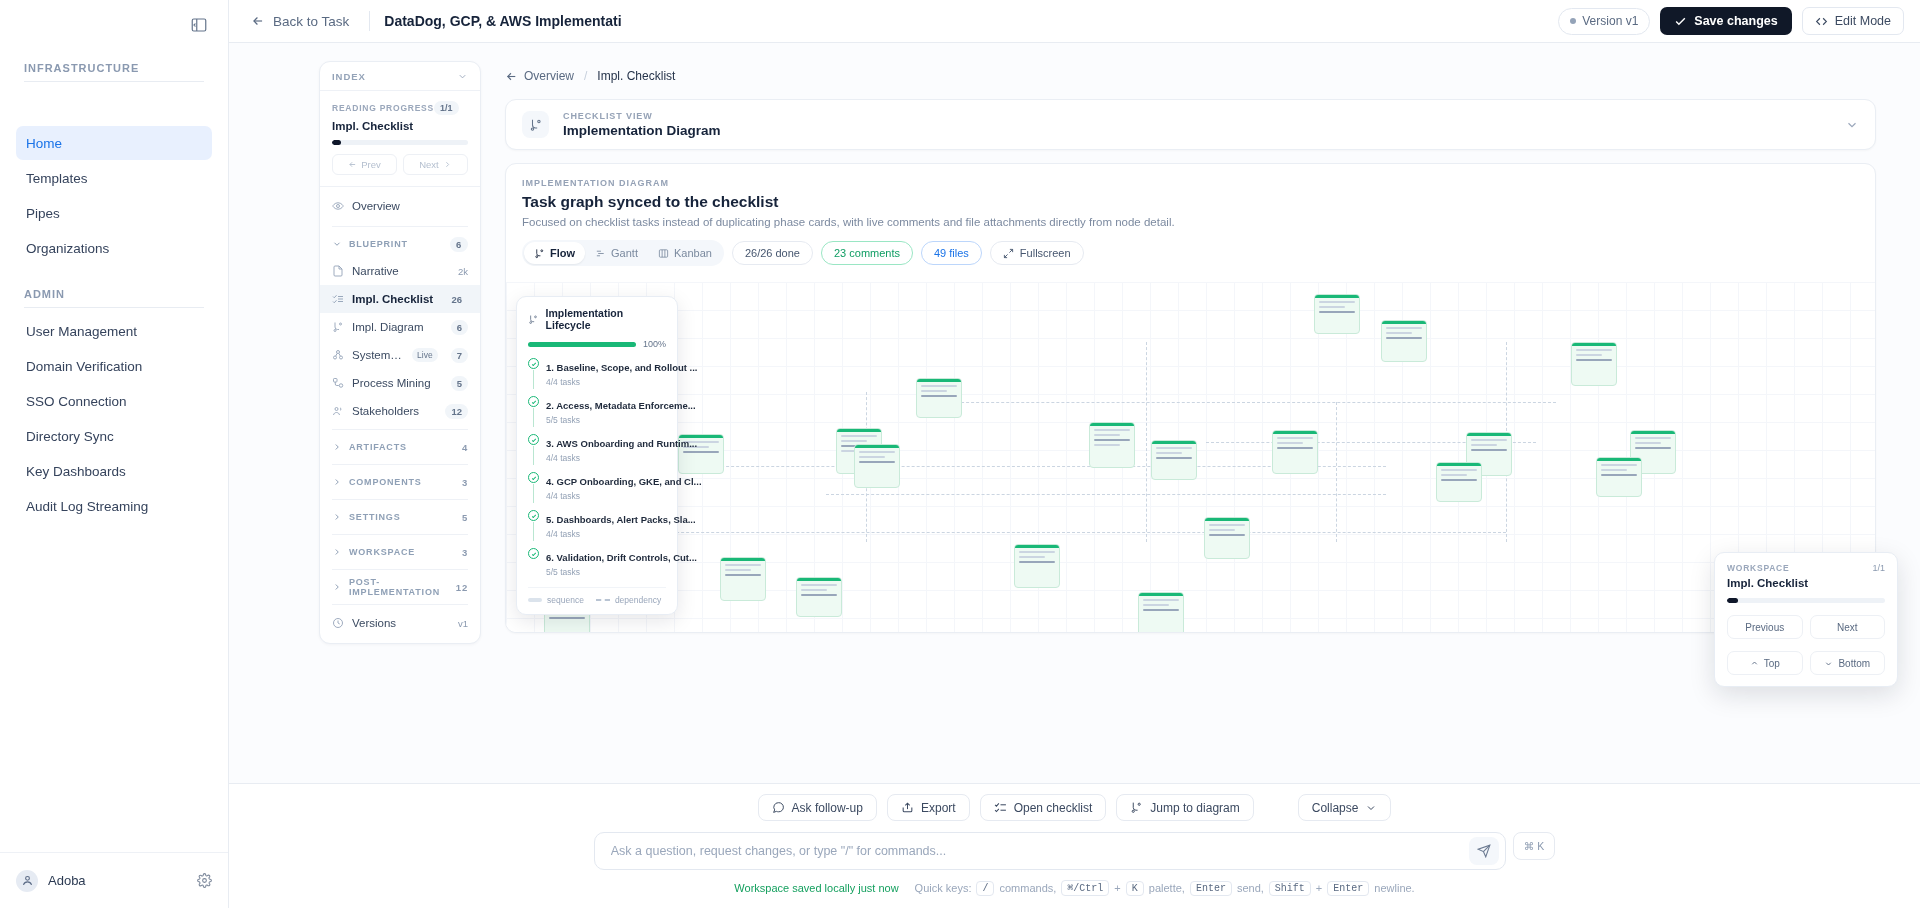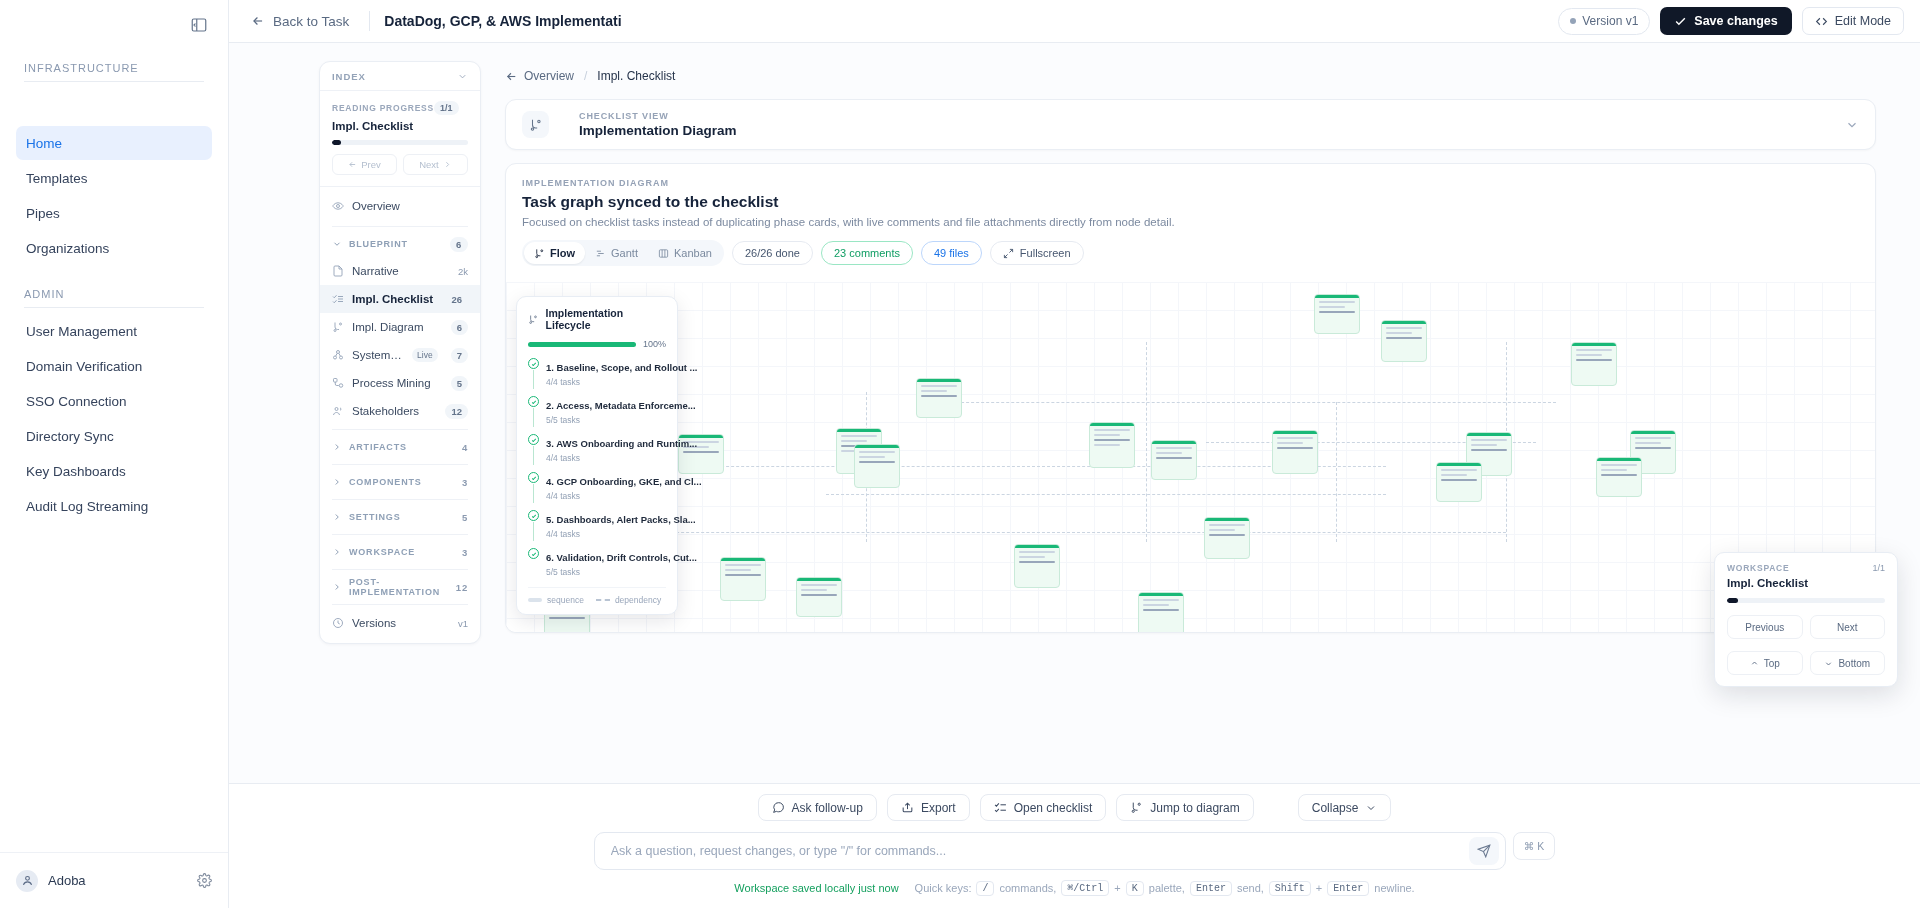--- a/index.html
+++ b/index.html
@@ -17,21 +17,21 @@
     width: 229px; height: 908px;
     background: #ffffff;
     border-right: 1px solid #e8ecf2;
     display: flex; flex-direction: column;
     position: relative; flex: none;
   }
   .sb-top { height: 52px; display: flex; align-items: center; justify-content: flex-end; padding-right: 18px; }
   .collapse-btn { width: 20px; height: 20px; color: #64748b; cursor: pointer; }
   .sb-section { padding: 0 16px; }
   .sb-label {
-    font-size: 11px; letter-spacing: .09em; font-weight: 400;
+    font-size: 11px; letter-spacing: .09em; font-weight: 700;
     color: #8a99b0; padding: 10px 8px 7px;
   }
   .sb-divider { height: 1px; background: #e8ecf2; margin: 0 8px 6px; }
   .sb-item {
     display: flex; align-items: center; height: 34px;
     padding: 0 10px; border-radius: 7px; margin-bottom: 1px;
     font-size: 13.5px; color: #35435c; cursor: pointer;
   }
   .sb-item.active { background: #e8f0fe; color: #1a73e8; font-weight: 500; margin-top: 44px; }
   .sb-spacer { flex: 1; }
@@ -124,21 +124,21 @@
   .content { flex: 1; padding: 0 44px 0 24px; overflow: hidden; }
   .crumb { display: flex; align-items: center; gap: 10px; font-size: 12px; color: #5a6a82; height: 30px; }
   .crumb .back { display: flex; align-items: center; gap: 6px; cursor: pointer; }
   .crumb .slash { color: #c7d0dd; }
   .crumb .cur { color: #26344b; }
 
   .card {
     background: #fff; border: 1px solid #eaeef4; border-radius: 11px;
     box-shadow: 0 1px 2px rgba(16,24,40,.03);
   }
-  .view-card { display: flex; align-items: center; gap: 30px; padding: 11px 16px; margin-top: 8px; }
+  .view-card { display: flex; align-items: center; gap: 14px; padding: 11px 16px; margin-top: 8px; }
   .view-ic {
     width: 27px; height: 27px; border-radius: 8px; background: #f4f7fb;
     display: flex; align-items: center; justify-content: center; color: #64748b;
   }
   .view-kicker { font-size: 9px; letter-spacing: .1em; font-weight: 700; color: #95a2b6; }
   .view-title { font-size: 13.5px; font-weight: 700; color: #16233a; margin-top: 2px; }
   .chev { margin-left: auto; color: #9aa7bb; cursor: pointer; }
 
   .diagram-card { margin-top: 13px; padding: 14px 16px 0; position: relative; overflow: hidden; height: 470px; }
   .dg-kicker { font-size: 9px; letter-spacing: .11em; font-weight: 700; color: #95a2b6; }

